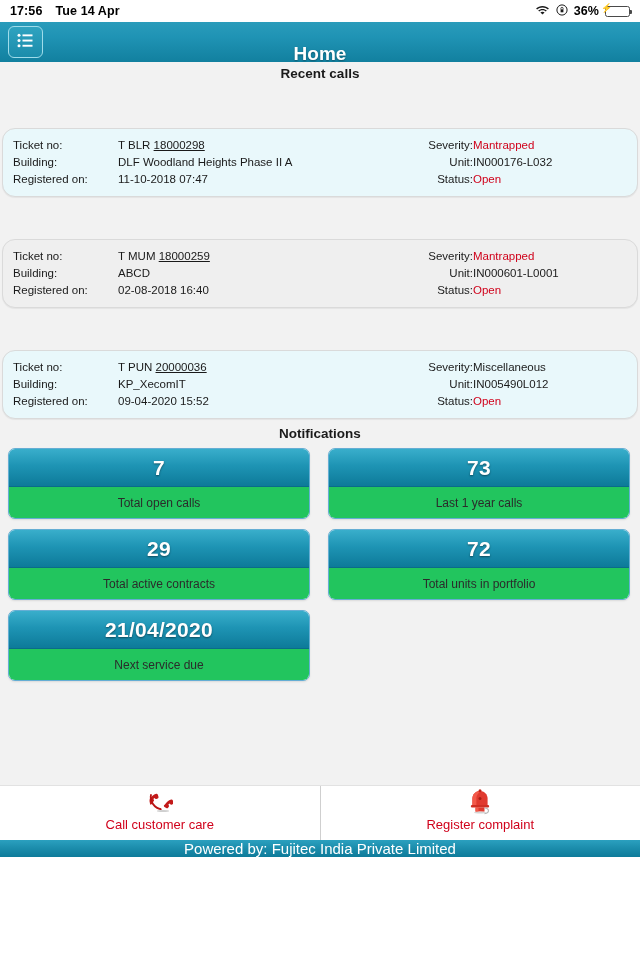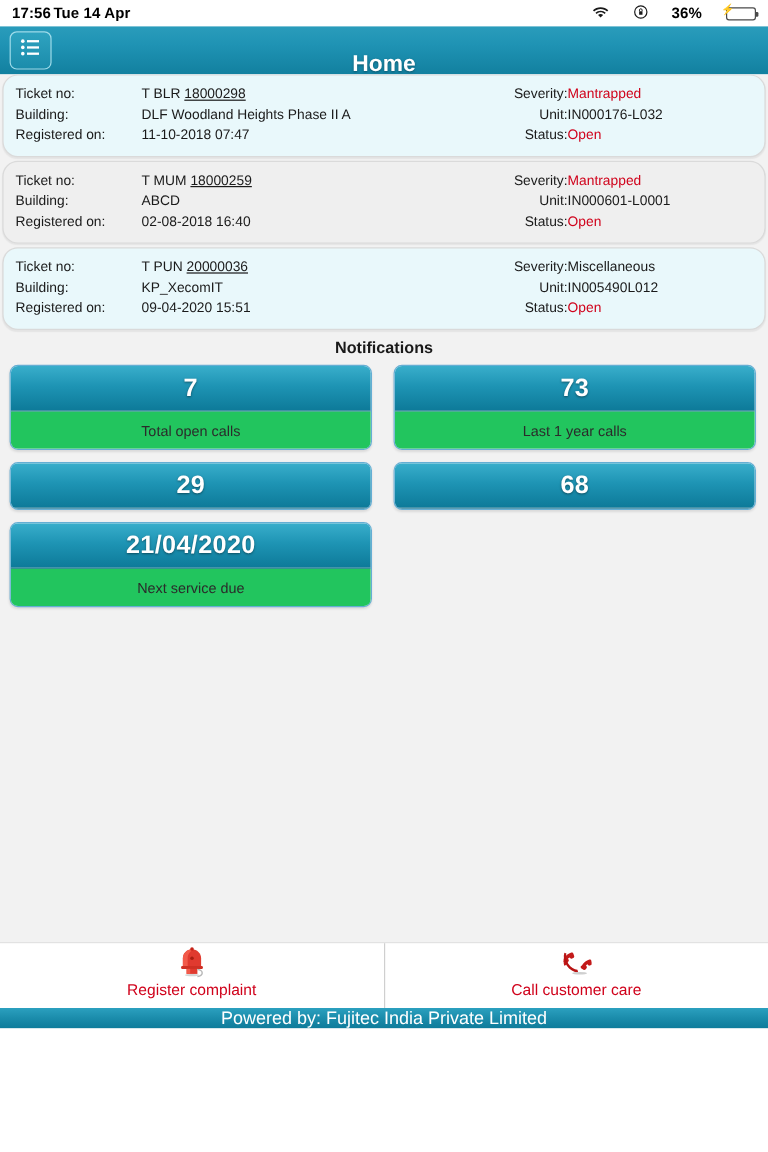--- a/index.html
+++ b/index.html
@@ -12,23 +12,23 @@
 
   
   .statusbar {
     height: 22px; width: 100%;
     background: #ffffff;
     display: flex; align-items: center;
     padding: 0 10px;
     font-size: 12.5px; font-weight: bold; color: #000;
     letter-spacing: 0.1px;
   }
-  .sb-time { margin-right: 2px; }
+  .sb-time { margin-right: 13px; }
   .sb-date { font-weight: bold; }
-  .sb-right { margin-left: auto; display: flex; align-items: center; gap: 20px; }
+  .sb-right { margin-left: auto; display: flex; align-items: center; gap: 6px; }
   .sb-pct { font-size: 12.5px; font-weight: bold; }
   .wifi-icon { display:block; }
   .rotlock-icon { display:block; }
   .battery {
     width: 25px; height: 11px;
     border: 1px solid #4a4a4a; border-radius: 2.5px;
     position: relative; padding: 1px;
   }
   .battery::after {
     content:""; position:absolute; right:-3px; top:3.2px;
@@ -85,20 +85,21 @@
 
   
   .calls { padding: 0 2px; }
   .call-row {
     display: flex;
     border: 1px solid #dadada;
     border-radius: 13px;
     margin-bottom: 3px;
     padding: 8px 0 8px 0;
     box-shadow: 0 1px 1px rgba(0,0,0,0.06);
+    margin-top: 42px;
   }
   .call-row.tint  { background: #e9f8fb; }
   .call-row.plain { background: #efefef; }
   .call-col { display: flex; flex-direction: column; }
   .call-col.left  { width: 360px; padding-left: 10px; }
   .call-col.right { flex: 1; padding-left: 6px; }
   .call-line { display: flex; font-size: 11.5px; line-height: 17px; color: #1a1a1a; }
   .call-label { width: 105px; flex-shrink: 0; }
   .call-value { color: #1a1a1a; }
   .call-value.ticket-id { text-decoration: underline; }
@@ -212,20 +213,21 @@
         <circle cx="2" cy="12.7" r="1.5" fill="#ffffff"></circle>
         <rect x="5.5" y="11.8" width="10" height="1.9" fill="#ffffff"></rect>
       </svg>
     </span>
   </div>
   <div class="header-title">Home</div>
 </div>
 
 <div class="page">
 
+  <div class="section-title">Recent calls</div>
 
   <div class="calls">
 
     <div class="call-row tint">
       <div class="call-col left">
         <div class="call-line">
           <span class="call-label">Ticket no:</span>
           <span class="call-value">T BLR</span>&nbsp;<span class="call-value ticket-id">18000298</span>
         </div>
         <div class="call-line">
@@ -289,21 +291,21 @@
         <div class="call-line">
           <span class="call-label">Ticket no:</span>
           <span class="call-value">T PUN</span>&nbsp;<span class="call-value ticket-id">20000036</span>
         </div>
         <div class="call-line">
           <span class="call-label">Building:</span>
           <span class="call-value">KP_XecomIT</span>
         </div>
         <div class="call-line">
           <span class="call-label">Registered on:</span>
-          <span class="call-value">09-04-2020 15:51</span>
+          <span class="call-value">09-04-2020 15:52</span>
         </div>
       </div>
       <div class="call-col right">
         <div class="call-line">
           <span class="call-label">Severity:</span>
           <span class="call-value">Miscellaneous</span>
         </div>
         <div class="call-line">
           <span class="call-label">Unit:</span>
           <span class="call-value">IN005490L012</span>
@@ -329,63 +331,65 @@
     <div class="tile">
       <div class="tile-head">
         <span class="tile-value">73</span>
       </div>
       <div class="tile-foot">Last 1 year calls</div>
     </div>
     <div class="tile">
       <div class="tile-head">
         <span class="tile-value">29</span>
       </div>
-    </div>
-    <div class="tile">
-      <div class="tile-head">
-        <span class="tile-value">68</span>
-      </div>
+      <div class="tile-foot">Total active contracts</div>
+    </div>
+    <div class="tile">
+      <div class="tile-head">
+        <span class="tile-value">72</span>
+      </div>
+      <div class="tile-foot">Total units in portfolio</div>
     </div>
     <div class="tile">
       <div class="tile-head">
         <span class="tile-value">21/04/2020</span>
       </div>
       <div class="tile-foot">Next service due</div>
     </div>
   </div>
 
   <div class="actions">
+    <div class="action">
+      <span class="action-icon">
+        <svg width="26" height="26" viewBox="0 0 26 26">
+          <g transform="rotate(-38 13 13)">
+            <path d="M7.0 4.2c1.3-0.5 2.6-0.8 4.0-0.8s2.7 0.3 4.0 0.8c0.7 0.3 1.0 1.1 0.75 1.8l-0.7 1.9c-0.25 0.7-1.0 1.05-1.7 0.85l-1.3-0.4c-0.4-0.12-0.68-0.48-0.7-0.9l-0.06-1.0c-0.55-0.1-1.1-0.1-1.65 0l-0.06 1.0c-0.02 0.42-0.3 0.78-0.7 0.9l-1.3 0.4c-0.7 0.2-1.45-0.15-1.7-0.85l-0.7-1.9C6.0 5.3 6.3 4.5 7.0 4.2z" fill="#c31a1a"></path>
+            <path d="M3.6 9.2c0.45-1.3 1.15-2.5 2.05-3.55l1.5 1.3c-0.7 0.8-1.25 1.75-1.6 2.75z" fill="#c31a1a"></path>
+            <path d="M15.3 18.0c1.35-0.5 2.6-0.85 4.0-0.85s2.7 0.3 4.0 0.8c0.7 0.3 1.0 1.1 0.75 1.8l-0.7 1.9c-0.25 0.7-1.0 1.05-1.7 0.85l-1.3-0.4c-0.4-0.12-0.68-0.48-0.7-0.9l-0.06-1.0c-0.55-0.1-1.1-0.1-1.65 0l-0.06 1.0c-0.02 0.42-0.3 0.78-0.7 0.9l-1.3 0.4c-0.7 0.2-1.45-0.15-1.7-0.85l-0.7-1.9c-0.25-0.7 0.05-1.5 0.75-1.8z" fill="#c31a1a"></path>
+          </g>
+          <path d="M5.0 5.5C4.2 8.0 4.6 11.2 6.6 14.2c2.0 3.0 5.0 4.8 7.6 5.0l0.6 2.0c-3.4 0-7.2-2.1-9.6-5.7C2.8 11.9 2.3 8.0 3.3 5.0z" fill="#b81414"></path>
+          <ellipse cx="16" cy="22" rx="6.2" ry="1.1" fill="#cfcfcf"></ellipse>
+        </svg>
+      </span>
+      <span class="action-label">Call customer care</span>
+    </div>
     <div class="action">
       <span class="action-icon">
         <svg width="26" height="28" viewBox="0 0 26 28">
           <path d="M13 3.0c-4.2 0-7.6 3.4-7.6 7.6v6.6h15.2v-6.6C20.6 6.4 17.2 3.0 13 3.0z" fill="#e03a2f"></path>
           <path d="M13 3.0c-4.2 0-7.6 3.4-7.6 7.6v6.6h4.0v-6.6c0-3.4 2.3-6.3 5.3-7.3C14.2 3.1 13.6 3.0 13 3.0z" fill="#f25a4a"></path>
           <ellipse cx="13" cy="2.8" rx="1.5" ry="1.5" fill="#c42318"></ellipse>
           <rect x="3.9" y="17.0" width="18.2" height="2.6" rx="1.1" fill="#cf3024"></rect>
           <rect x="8.5" y="19.4" width="9" height="4.2" fill="#e03a2f"></rect>
           <rect x="8.5" y="19.4" width="3" height="4.2" fill="#f25a4a"></rect>
           <circle cx="13" cy="10.5" r="1.5" fill="#a81d12"></circle>
           <path d="M17.5 19.8c2.4 0.3 4.0 1.6 4.0 3.0s-1.6 2.6-4.0 2.9" fill="none" stroke="#b8b8b8" stroke-width="1.2"></path>
           <ellipse cx="13" cy="24.6" rx="6" ry="1.0" fill="#d4d4d4"></ellipse>
         </svg>
       </span>
       <span class="action-label">Register complaint</span>
     </div>
-    <div class="action">
-      <span class="action-icon">
-        <svg width="26" height="26" viewBox="0 0 26 26">
-          <g transform="rotate(-38 13 13)">
-            <path d="M7.0 4.2c1.3-0.5 2.6-0.8 4.0-0.8s2.7 0.3 4.0 0.8c0.7 0.3 1.0 1.1 0.75 1.8l-0.7 1.9c-0.25 0.7-1.0 1.05-1.7 0.85l-1.3-0.4c-0.4-0.12-0.68-0.48-0.7-0.9l-0.06-1.0c-0.55-0.1-1.1-0.1-1.65 0l-0.06 1.0c-0.02 0.42-0.3 0.78-0.7 0.9l-1.3 0.4c-0.7 0.2-1.45-0.15-1.7-0.85l-0.7-1.9C6.0 5.3 6.3 4.5 7.0 4.2z" fill="#c31a1a"></path>
-            <path d="M3.6 9.2c0.45-1.3 1.15-2.5 2.05-3.55l1.5 1.3c-0.7 0.8-1.25 1.75-1.6 2.75z" fill="#c31a1a"></path>
-            <path d="M15.3 18.0c1.35-0.5 2.6-0.85 4.0-0.85s2.7 0.3 4.0 0.8c0.7 0.3 1.0 1.1 0.75 1.8l-0.7 1.9c-0.25 0.7-1.0 1.05-1.7 0.85l-1.3-0.4c-0.4-0.12-0.68-0.48-0.7-0.9l-0.06-1.0c-0.55-0.1-1.1-0.1-1.65 0l-0.06 1.0c-0.02 0.42-0.3 0.78-0.7 0.9l-1.3 0.4c-0.7 0.2-1.45-0.15-1.7-0.85l-0.7-1.9c-0.25-0.7 0.05-1.5 0.75-1.8z" fill="#c31a1a"></path>
-          </g>
-          <path d="M5.0 5.5C4.2 8.0 4.6 11.2 6.6 14.2c2.0 3.0 5.0 4.8 7.6 5.0l0.6 2.0c-3.4 0-7.2-2.1-9.6-5.7C2.8 11.9 2.3 8.0 3.3 5.0z" fill="#b81414"></path>
-          <ellipse cx="16" cy="22" rx="6.2" ry="1.1" fill="#cfcfcf"></ellipse>
-        </svg>
-      </span>
-      <span class="action-label">Call customer care</span>
-    </div>
   </div>
 
   <div class="powered">Powered by: Fujitec India Private Limited</div>
   <div class="white-base"></div>
 
 </div>
 
 </body></html>

